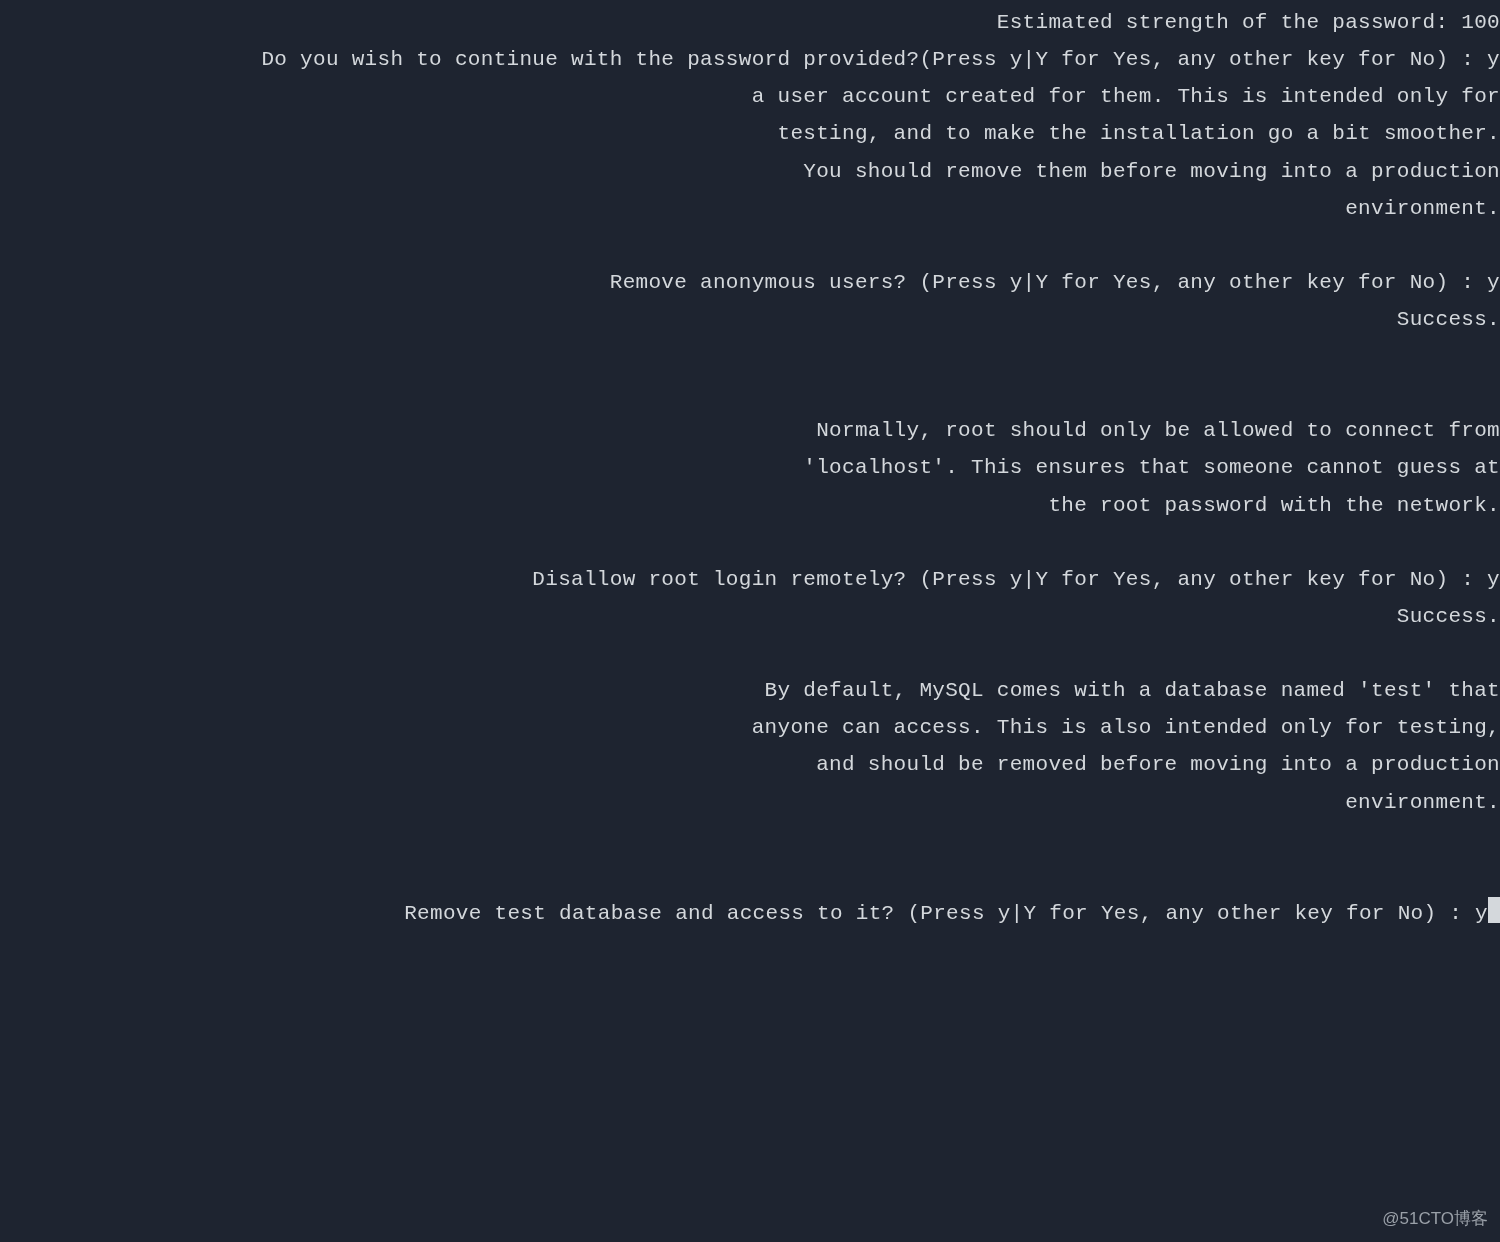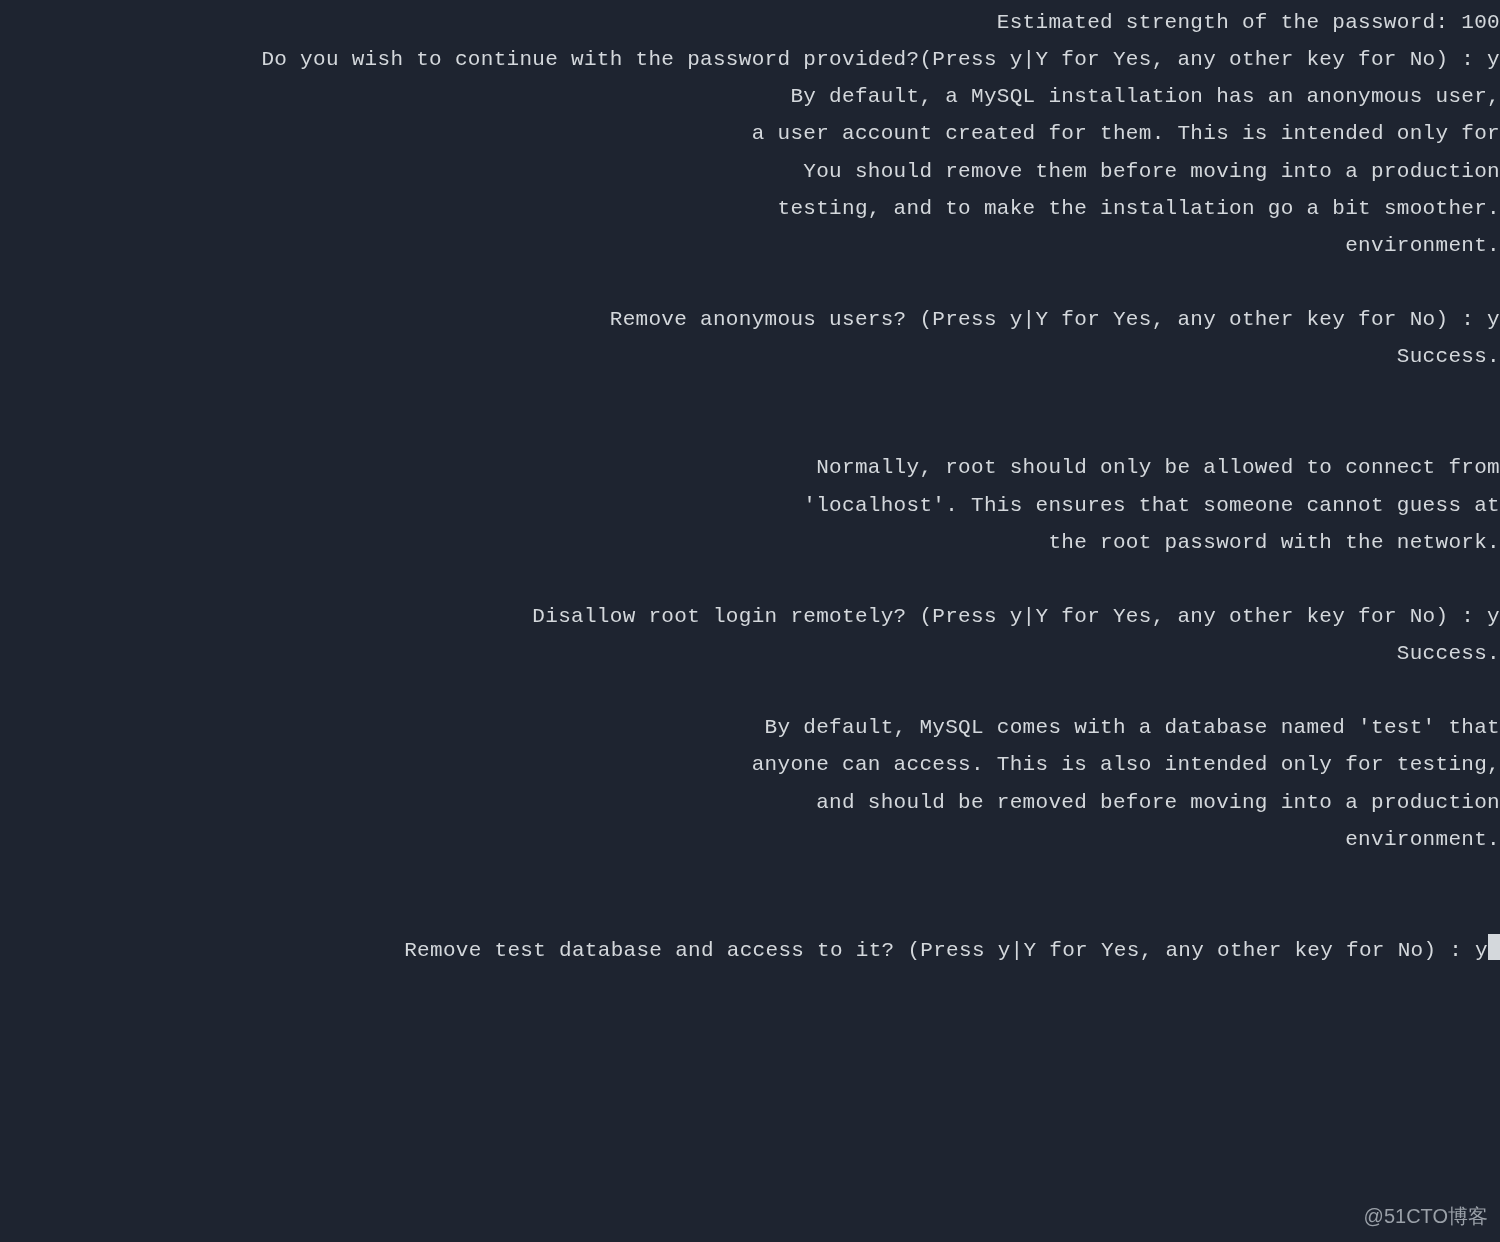--- a/index.html
+++ b/index.html
@@ -31,35 +31,34 @@
       height: 26px;
       background-color: #d4d8dc;
       vertical-align: text-bottom;
       margin-bottom: 2px;
     }
     .watermark {
       position: absolute;
       bottom: 8px;
       right: 12px;
       font-family: Arial, sans-serif;
-      font-size: 20px;
+      font-size: 17px;
       color: #9aa0a8;
       letter-spacing: 0;
     }
   </style>
 </head>
 <body>
 
 <div>
   <div class="terminal-line">Estimated strength of the password: 100</div>
   <div class="terminal-line">Do you wish to continue with the password provided?(Press y|Y for Yes, any other key for No) : y</div>
-  <div class="terminal-line">By default, a MySQL installation has an anonymous user,</div>
   <div class="terminal-line">a user account created for them. This is intended only for</div>
+  <div class="terminal-line">testing, and to make the installation go a bit smoother.</div>
   <div class="terminal-line">You should remove them before moving into a production</div>
-  <div class="terminal-line">testing, and to make the installation go a bit smoother.</div>
   <div class="terminal-line">environment.</div>
   <div class="terminal-line"></div>
   <div class="terminal-line">Remove anonymous users? (Press y|Y for Yes, any other key for No) : y</div>
   <div class="terminal-line">Success.</div>
   <div class="terminal-line"></div>
   <div class="terminal-line"></div>
   <div class="terminal-line">Normally, root should only be allowed to connect from</div>
   <div class="terminal-line">'localhost'. This ensures that someone cannot guess at</div>
   <div class="terminal-line">the root password with the network.</div>
   <div class="terminal-line"></div>

